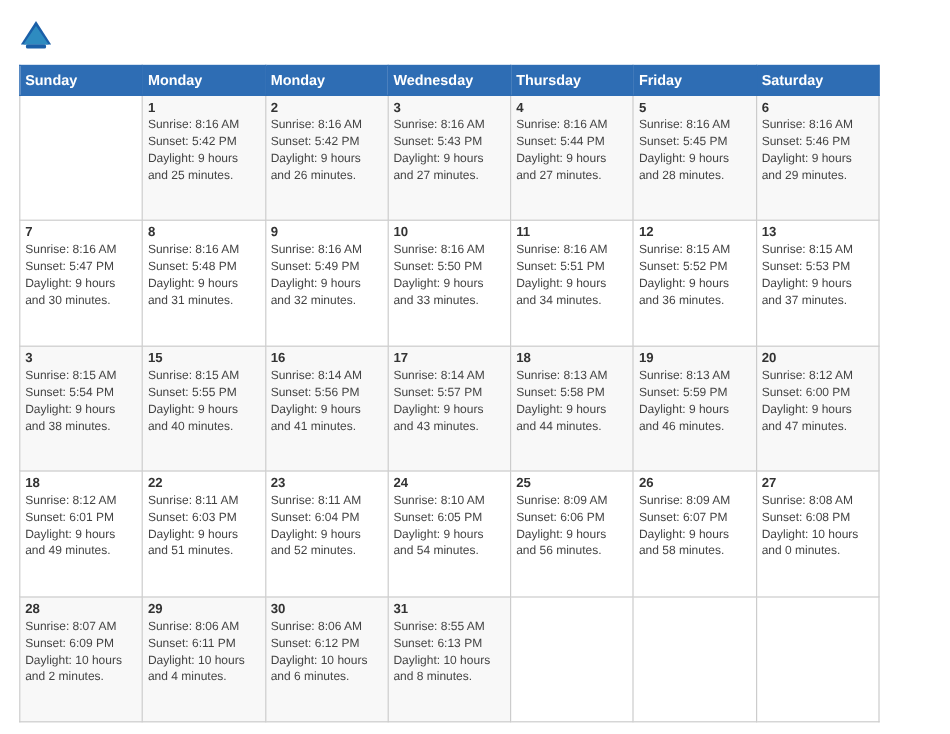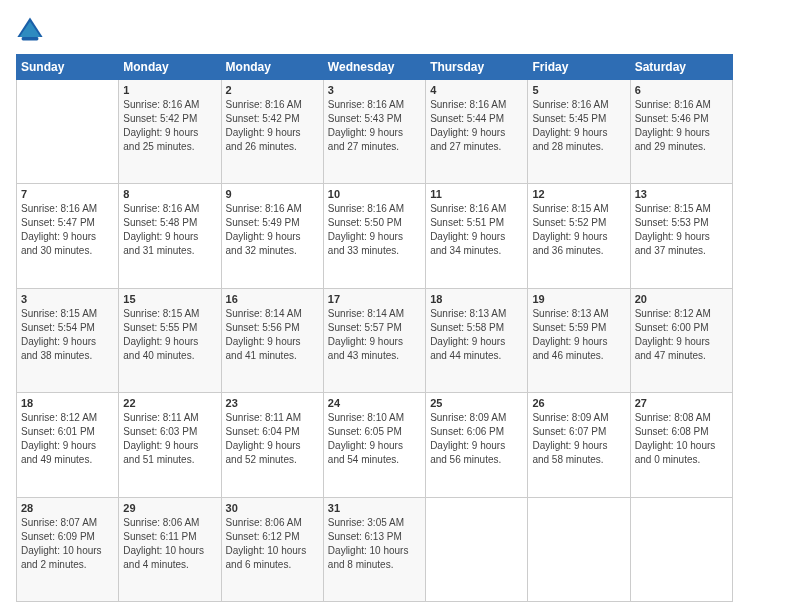--- a/index.html
+++ b/index.html
@@ -352,21 +352,21 @@
             </td>
             <td>
               <span class="day-number">30</span>
               <div class="day-info" style="white-space: pre-line;">Sunrise: 8:06 AM
 Sunset: 6:12 PM
 Daylight: 10 hours
 and 6 minutes.</div>
             </td>
             <td>
               <span class="day-number">31</span>
-              <div class="day-info" style="white-space: pre-line;">Sunrise: 3:05 AM
+              <div class="day-info" style="white-space: pre-line;">Sunrise: 8:55 AM
 Sunset: 6:13 PM
 Daylight: 10 hours
 and 8 minutes.</div>
             </td>
             <td class="empty-cell"></td>
             <td class="empty-cell"></td>
             <td class="empty-cell"></td>
           </tr>
         </tbody>
     </table>

